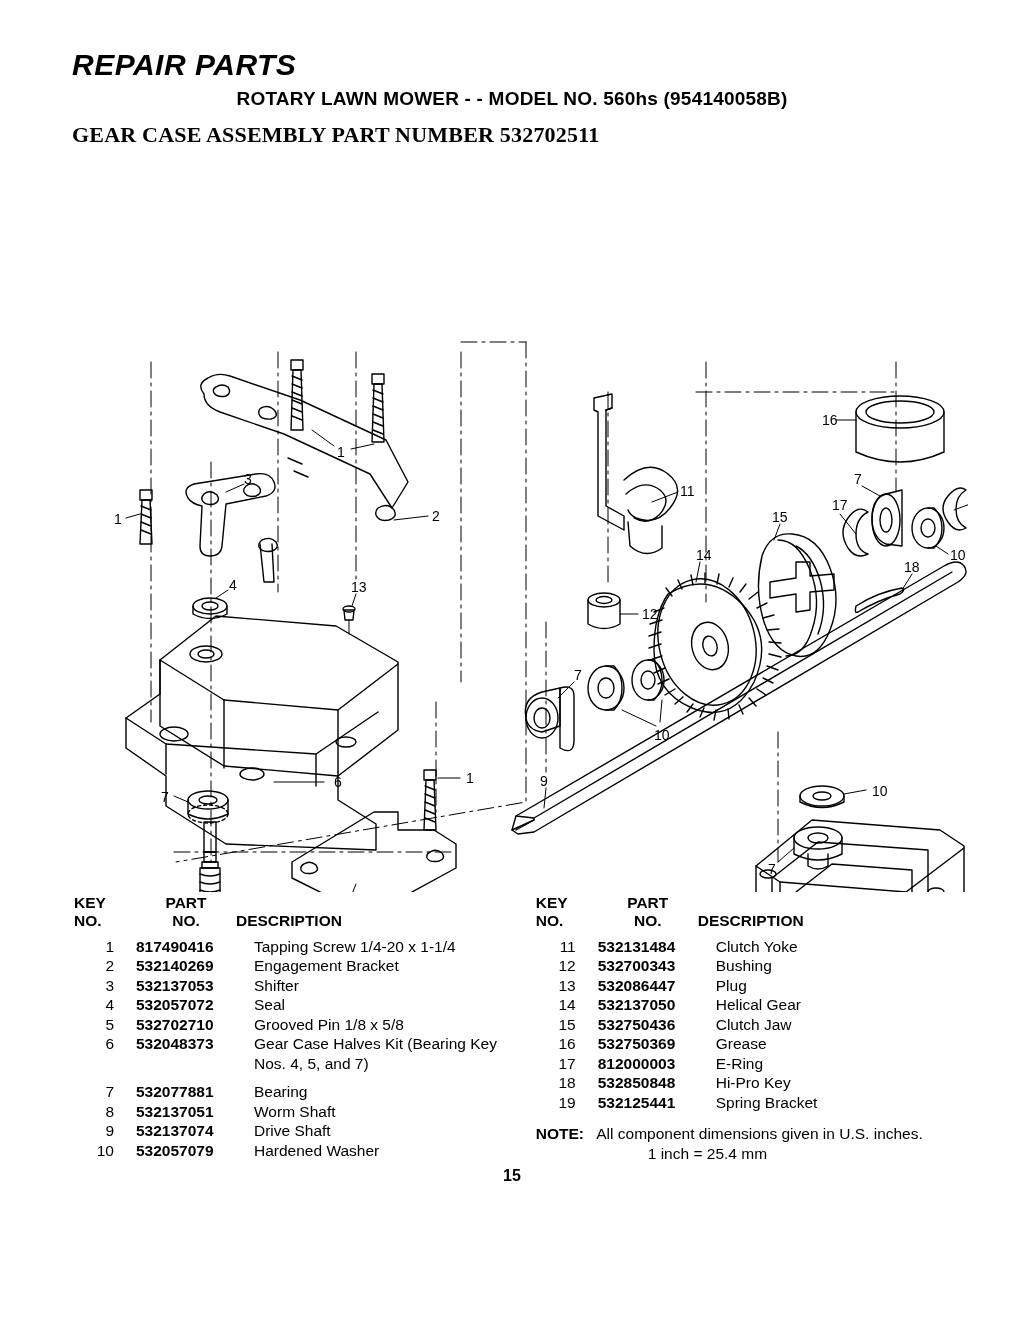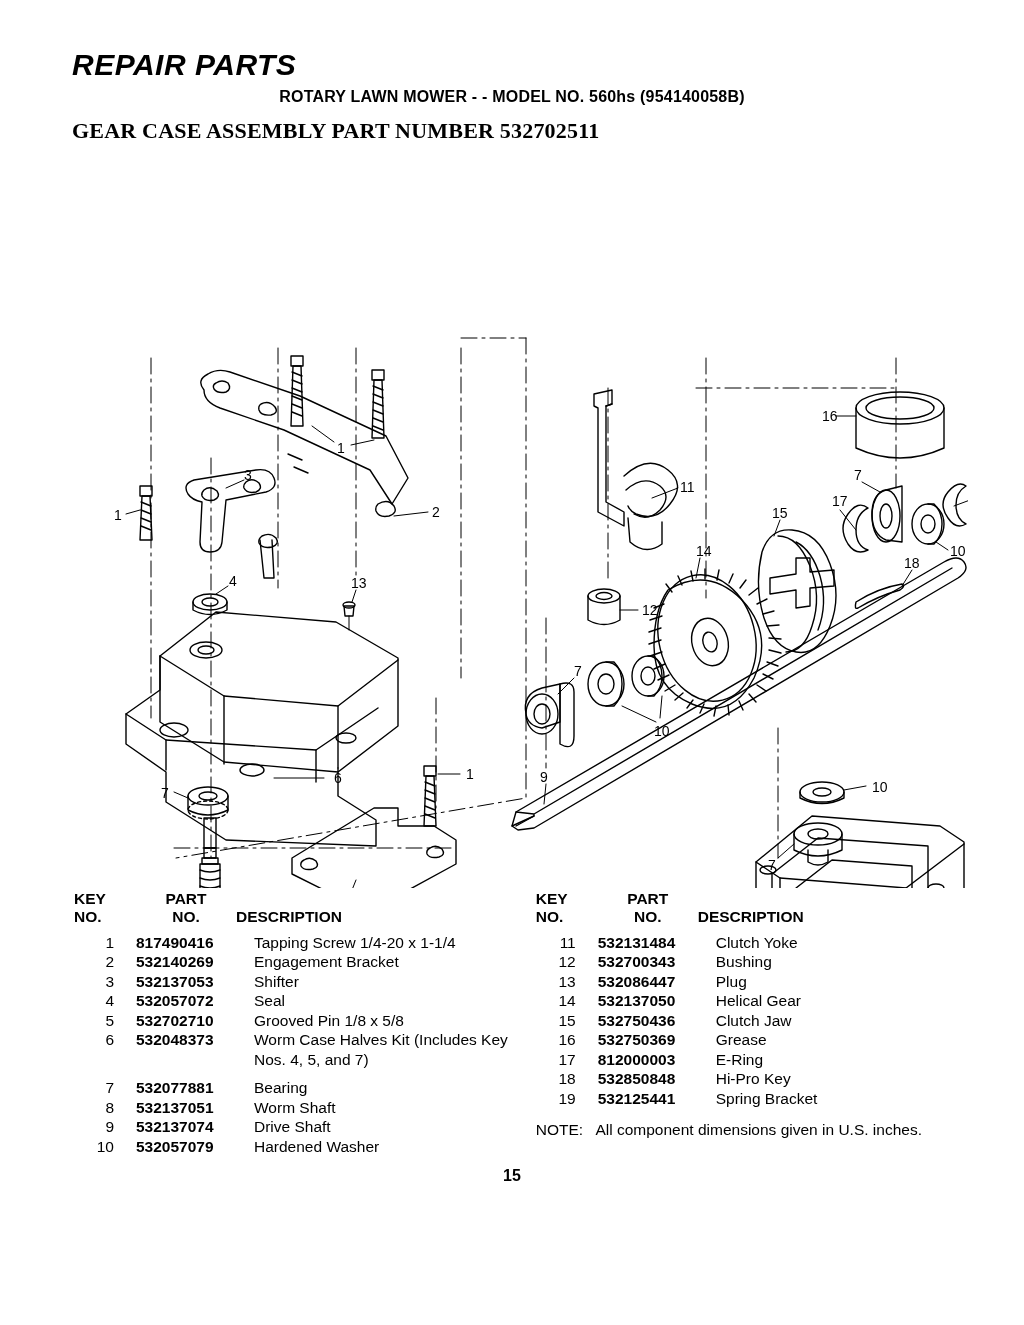--- a/index.html
+++ b/index.html
@@ -24,21 +24,21 @@
   }
   
   .hdr-title {
     font-size: 30px;
     font-weight: bold;
     font-style: italic;
     letter-spacing: 0.5px;
     margin: 8px 0 0 16px;
   }
   .hdr-sub {
-    font-size: 16px;
+    font-size: 19px;
     font-weight: bold;
     text-align: center;
     margin-top: 6px;
     letter-spacing: 0.2px;
   }
   .hdr-sub2 {
     font-size: 22px;
     font-weight: bold;
     margin: 12px 0 0 16px;
     letter-spacing: 0.2px;
@@ -92,21 +92,21 @@
   }
   .row .c-desc {
     white-space: nowrap;
   }
   .row.cont .c-key, .row.cont .c-part { visibility: hidden; }
   .row.gap { height: 9px; }
   .note {
     margin-top: 12px;
     line-height: 1.3;
   }
-  .note .lbl { font-weight: normal; }
+  .note .lbl { font-weight: bold; }
   .note .l2 { margin-left: 112px; }
 
   
   .pagenum {
     position: absolute;
     bottom: 38px;
     left: 0;
     width: 1024px;
     text-align: center;
     font-size: 16px;
@@ -388,21 +388,21 @@
           <div class="c-desc">Seal</div>
         </div>
         <div class="row">
           <div class="c-key">5</div>
           <div class="c-part">532702710</div>
           <div class="c-desc">Grooved Pin  1/8 x 5/8</div>
         </div>
         <div class="row">
           <div class="c-key">6</div>
           <div class="c-part">532048373</div>
-          <div class="c-desc">Worm Case Halves Kit (Includes Key</div>
+          <div class="c-desc">Gear Case Halves Kit (Bearing Key</div>
         </div>
         <div class="row cont">
           <div class="c-key">&nbsp;</div>
           <div class="c-part">&nbsp;</div>
           <div class="c-desc" style="visibility:visible; margin-left:0;">Nos. 4, 5, and 7)</div>
         </div>
         <div class="row gap"></div>
         <div class="row">
           <div class="c-key">7</div>
           <div class="c-part">532077881</div>
@@ -483,19 +483,20 @@
           <div class="c-key">19</div>
           <div class="c-part">532125441</div>
           <div class="c-desc">Spring Bracket</div>
         </div>
       </div>
       <div class="note">
         <div>
           <span class="lbl">NOTE:</span>
           <span style="margin-left:8px;">All component dimensions given in U.S. inches.</span>
         </div>
+        <div class="l2">1 inch = 25.4 mm</div>
       </div>
     </div>
 
   </div>
 
   <div class="pagenum">15</div>
 </div>
 
 </body></html>

